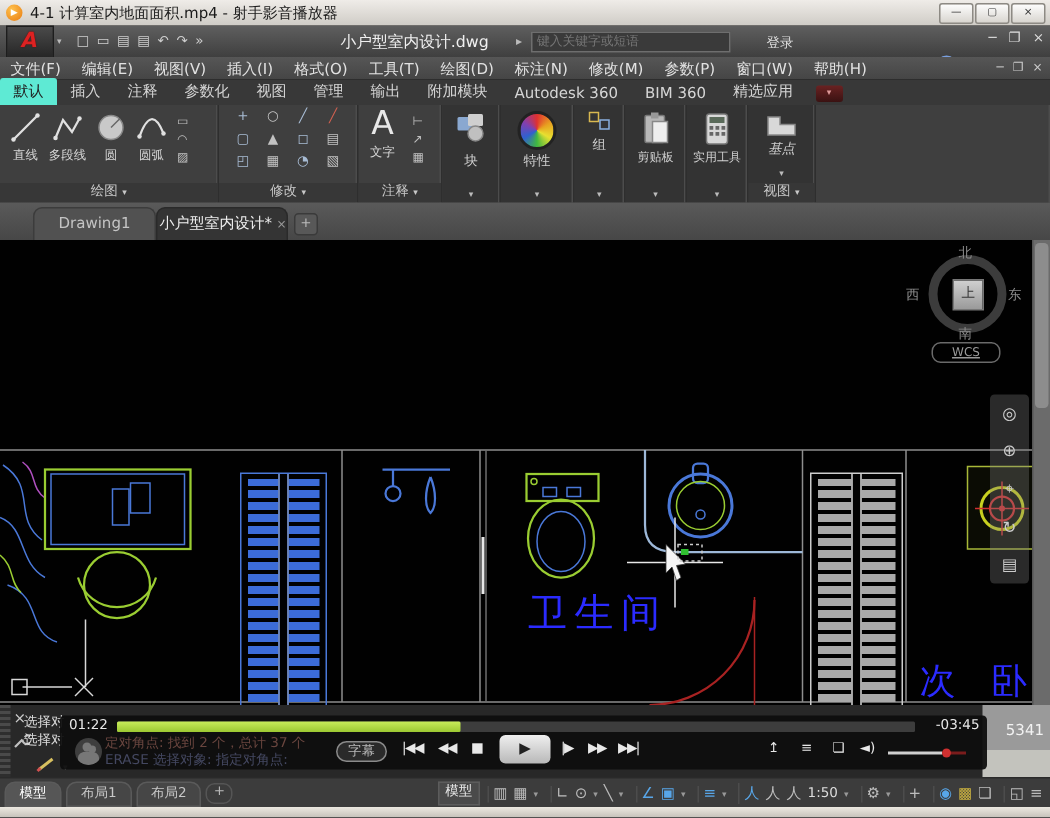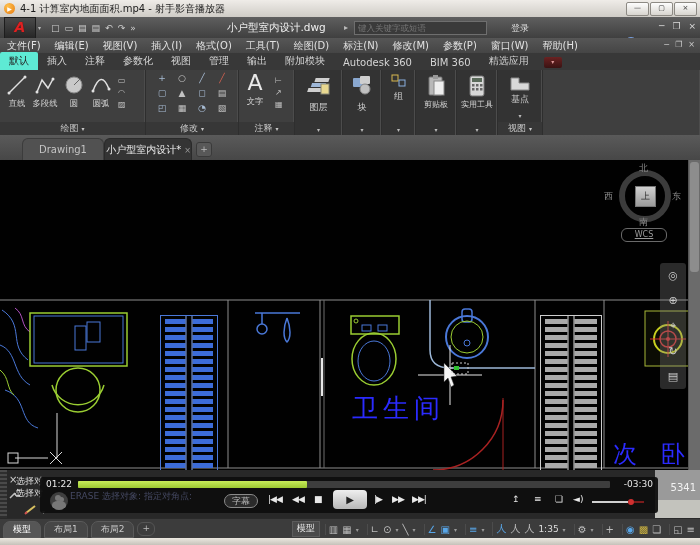--- a/index.html
+++ b/index.html
@@ -297,47 +297,40 @@
         <span class="blabel">文字</span>
       </div>
       <div class="smallcol" style="left:36px;top:6px;">
         <span>⊢</span>
         <span>↗</span>
         <span>▦</span>
       </div>
       <div class="panel-title"><span>注释</span> <span style="font-size:6px;">▾</span></div>
     </div>
 
-    <div class="panel dark" style="width:47px;">
-      <div class="pico">
-        <svg width="24" height="24">
-            <g transform="skewX(-18)">
-              <rect x="10" y="4" width="14" height="4" fill="#cfcfcf"></rect>
-              <rect x="8" y="9" width="14" height="4" fill="#9fb8d8"></rect>
-              <rect x="6" y="14" width="14" height="4" fill="#cfcfcf"></rect>
-            </g>
-            <rect x="14" y="10" width="8" height="10" fill="#e8d890" stroke="#887"></rect>
-          </svg>
-      </div>
-      <div class="plabel">图层</div>
-      <div class="pdd">▾</div>
-    </div>
 
     <div class="panel dark" style="width:38px;">
       <div class="pico">
         <svg width="24" height="24">
             <rect x="3" y="4" width="11" height="9" rx="1" fill="#8aa8d0"></rect>
             <rect x="10" y="2" width="10" height="8" rx="1" fill="#cfcfcf"></rect>
             <circle cx="15" cy="15" r="5" fill="#c0c0c0" stroke="#888"></circle>
           </svg>
       </div>
       <div class="plabel">块</div>
       <div class="pdd">▾</div>
     </div>
 
+    <div class="panel dark" style="width:48px;">
+      <div class="pico">
+          <div class="wheel"></div>
+        </div>
+      <div class="plabel">特性</div>
+      <div class="pdd">▾</div>
+    </div>
 
     <div class="panel dark" style="width:33px;">
       <div class="pico">
         <svg width="16" height="14">
             <rect x="1" y="1" width="6" height="6" fill="none" stroke="#d8b850"></rect>
             <rect x="8" y="6" width="6" height="6" fill="none" stroke="#8ab0e0"></rect>
           </svg>
       </div>
       <div class="plabel" style="top:20px;">组</div>
       <div class="pdd">▾</div>
@@ -373,21 +366,21 @@
       <div class="plabel" style="top:29px;font-size:8px;">实用工具</div>
       <div class="pdd">▾</div>
     </div>
 
     <div class="panel dark" style="width:44px;">
       <div class="pico">
         <svg width="22" height="18">
             <path d="M2,16 V4 h8 v5 h10 v7 z" fill="#d8d8d8" stroke="#888"></path>
           </svg>
       </div>
-      <div class="plabel" style="top:23px;">基点</div>
+      <div class="plabel" style="top:23px;font-style:italic;">基点</div>
       <div class="pdd" style="bottom:16px;">▾</div>
       <div class="panel-title"><span>视图</span> <span style="font-size:6px;">▾</span></div>
     </div>
 
     <div class="panel" style="flex:1;border-right:none;"></div>
   </div>
 
   <div class="abs doctabs">
     <div class="dtab t1"><span>Drawing1</span></div>
     <div class="dtab t2"><span>小户型室内设计*</span><span class="x">×</span></div>
@@ -516,22 +509,23 @@
     <span class="abs" style="left:42px;top:38px;font-size:6px;color:#999;">▾</span>
     <div class="wm-block">5341</div>
     <div class="wm-block2"></div>
   </div>
 
   <div class="abs overlay">
     <span class="ov-time">01:22</span>
     <div class="ov-track">
       <div class="ov-fill" style="width: 43%;"></div>
     </div>
-    <span class="ov-rem">-03:30</span>
+    <span class="ov-rem">-03:45</span>
     <div class="ghost">
+      <div class="g1">定对角点: 找到 2 个，总计 37 个</div>
       <div class="g2">ERASE 选择对象: 指定对角点:</div>
     </div>
     <div class="avatar">
       <i style="left:5px;top:3px;width:6px;height:6px;"></i>
       <i style="left:9px;top:5px;width:5px;height:5px;"></i>
       <i style="left:2px;top:9px;width:14px;height:10px;border-radius:40%;"></i>
     </div>
     <div class="subbtn">字幕</div>
     <span class="ctl" style="left:228px;">|◀◀</span>
     <span class="ctl" style="left:252px;">◀◀</span>
@@ -574,21 +568,21 @@
           <span class="dd">▾</span>
       </span>
       <span class="grp">
         <span class="blue">≡</span>
           <span class="dd">▾</span>
       </span>
       <span class="grp">
         <span class="blue">人</span>
         <span>人</span>
         <span>人</span>
-        <span class="scale">1:35</span>
+        <span class="scale">1:50</span>
           <span class="dd">▾</span>
       </span>
       <span class="grp">
         <span>⚙</span>
           <span class="dd">▾</span>
       </span>
       <span class="grp">
           <span>+</span>
         </span>
       <span class="grp">

